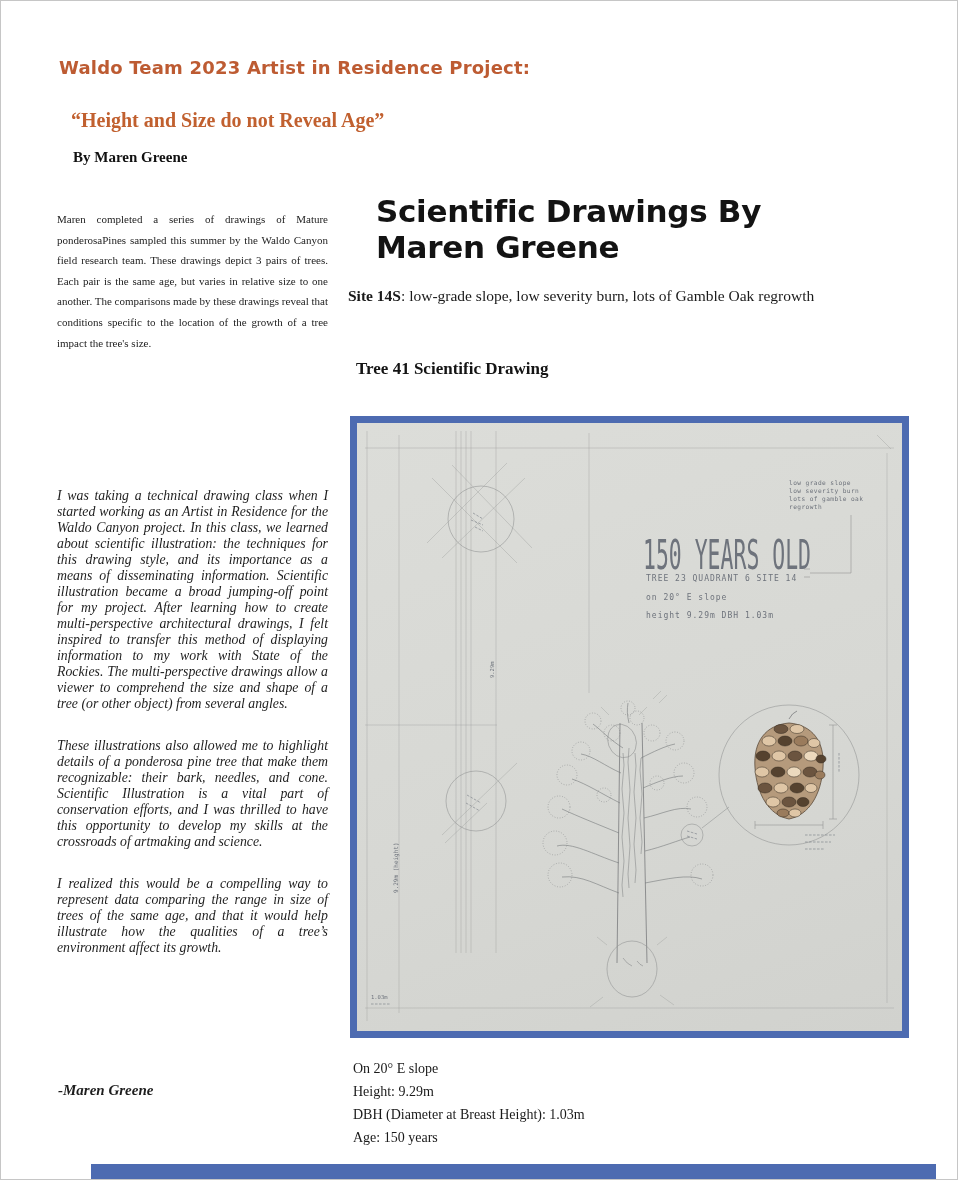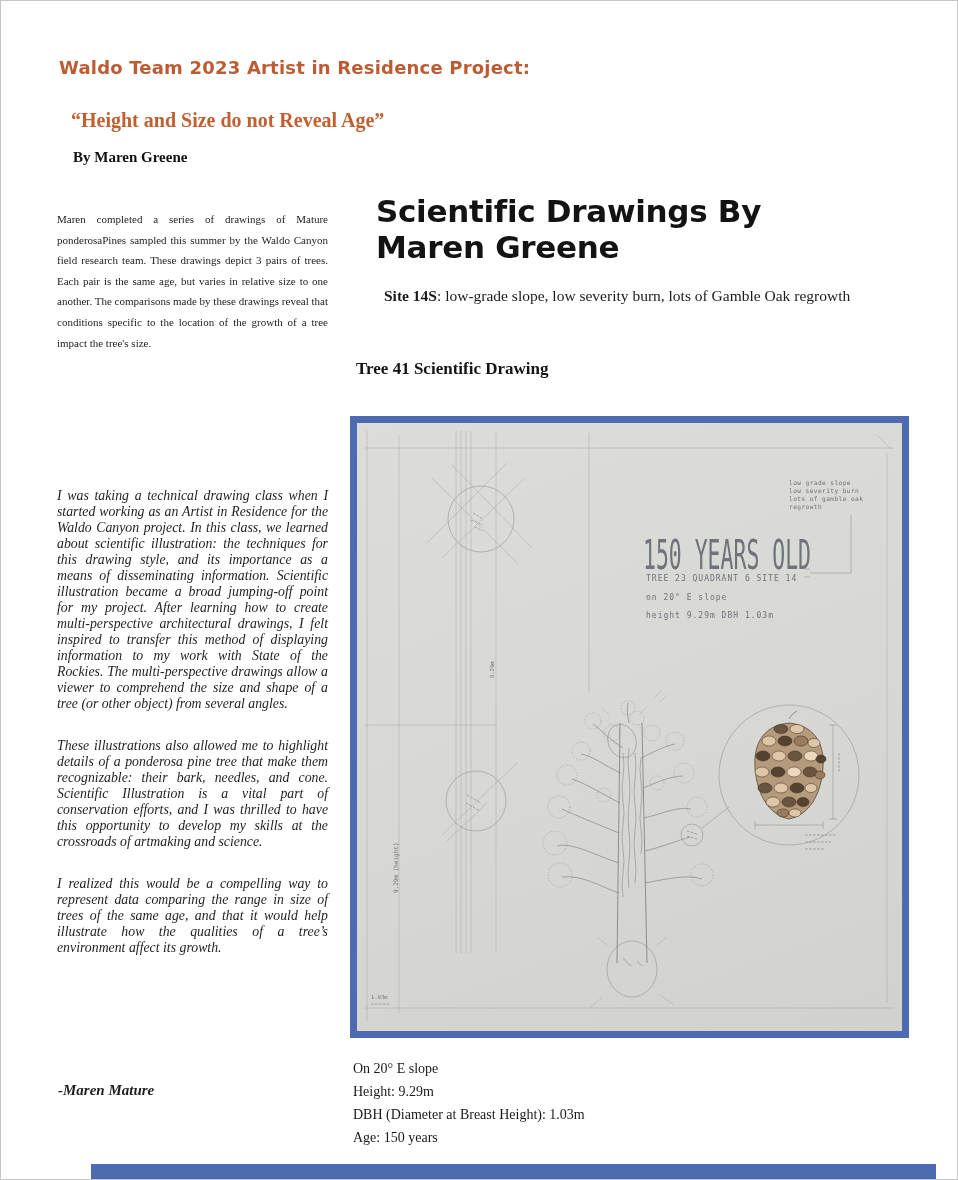--- a/index.html
+++ b/index.html
@@ -46,21 +46,21 @@
     position:absolute;left:347px;top:193px;width:575px;
     font-family:"DejaVu Sans", sans-serif;
     font-size:31px;font-weight:800;line-height:1.16;letter-spacing:-.3px;
     color:#131313;
     margin-left:28px;
   }
   .site-info{
     position:absolute;left:347px;top:286px;width:590px;
     font-size:15.5px;color:#1a1a1a;
   }
-  .site-info b{font-weight:700;margin-left:36px;}
+  .site-info b{font-weight:700;}
   .drawing-title{
     position:absolute;left:355px;top:358px;
     font-size:17px;font-weight:700;color:#141414;
   }
   .frame{
     position:absolute;left:349px;top:415px;width:559px;height:622px;
     box-sizing:border-box;border:7px solid #4d6bb1;
     background:linear-gradient(160deg,#dcddd9 0%,#d7d8d4 55%,#d1d2ce 100%);
   }
   .frame svg{display:block;}
@@ -93,21 +93,21 @@
   <div class="byline">By Maren Greene</div>
 
   <div class="intro">Maren completed a series of drawings of Mature ponderosaPines sampled this summer by the Waldo Canyon field research team. These drawings depict 3 pairs of trees. Each pair is the same age, but varies in relative size to one another. The comparisons made by these drawings reveal that conditions specific to the location of the growth of a tree impact the tree's size.</div>
 
   <div class="quote">
     <p>I was taking a technical drawing class when I started working as an Artist in Residence for the Waldo Canyon project. In this class, we learned about scientific illustration: the techniques for this drawing style, and its importance as a means of disseminating information. Scientific illustration became a broad jumping-off point for my project. After learning how to create multi-perspective architectural drawings, I felt inspired to transfer this method of displaying information to my work with State of the Rockies. The multi-perspective drawings allow a viewer to comprehend the size and shape of a tree (or other object) from several angles.</p>
     <p>These illustrations also allowed me to highlight details of a ponderosa pine tree that make them recognizable: their bark, needles, and cone. Scientific Illustration is a vital part of conservation efforts, and I was thrilled to have this opportunity to develop my skills at the crossroads of artmaking and science.</p>
     <p>I realized this would be a compelling way to represent data comparing the range in size of trees of the same age, and that it would help illustrate how the qualities of a tree’s environment affect its growth.</p>
   </div>
 
-  <div class="signature">-Maren Mature</div>
+  <div class="signature">-Maren Greene</div>
 
   <div class="section-heading">
     <div>Scientific Drawings By</div>
     <div>Maren Greene</div>
   </div>
 
   <div class="site-info"><b>Site 14S</b><span>: low-grade slope, low severity burn, lots of Gamble Oak regrowth</span></div>
 
   <div class="drawing-title">Tree 41 Scientific Drawing</div>
 

